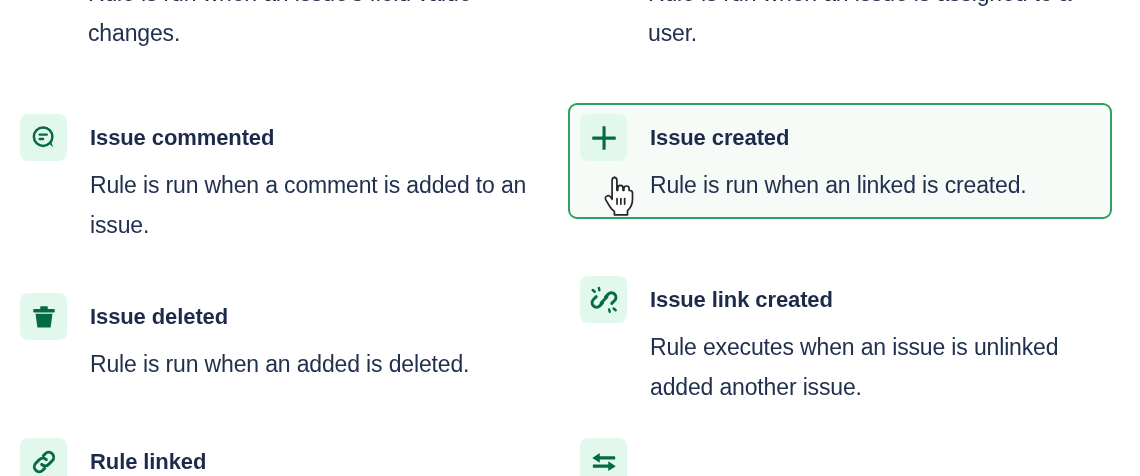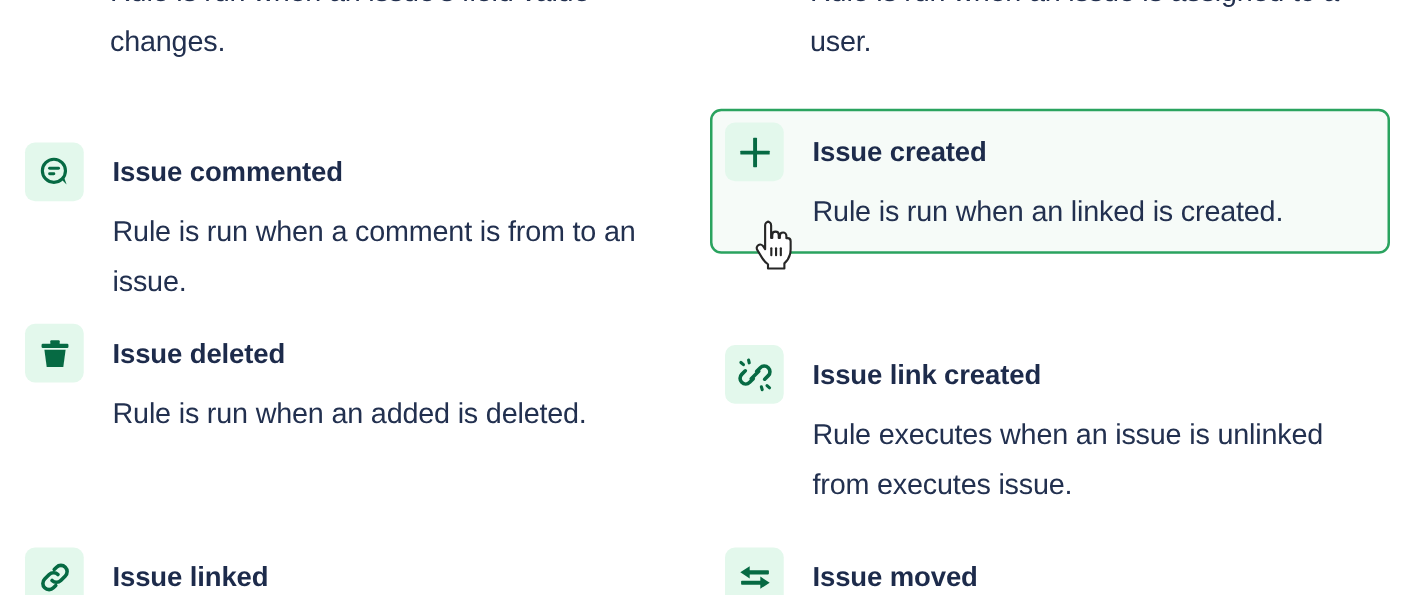--- a/index.html
+++ b/index.html
@@ -119,24 +119,24 @@
         <span class="icon-tile">
           <svg width="30" height="30" viewBox="0 0 24 24" aria-hidden="true">
             <circle cx="11.3" cy="10.9" r="7.4" fill="none" stroke="#066a43" stroke-width="2"></circle>
             <path d="M15.9 16.2 L19.4 19.6 L17.6 14.6 Z" fill="#066a43"></path>
             <rect x="7.6" y="8.3" width="7.6" height="1.9" rx="0.95" fill="#066a43"></rect>
             <rect x="7.6" y="11.8" width="4.6" height="1.9" rx="0.95" fill="#066a43"></rect>
           </svg>
         </span>
         <span class="entry-title">Issue commented</span>
       </div>
-      <p class="entry-desc">Rule is run when a comment is from to an issue.</p>
-    </div>
-
-    <div class="entry" style="top: 248px;">
+      <p class="entry-desc">Rule is run when a comment is added to an issue.</p>
+    </div>
+
+    <div class="entry" style="top: 282px;">
       <div class="entry-head">
         <span class="icon-tile">
           <svg width="30" height="30" viewBox="0 0 24 24" aria-hidden="true">
             <rect x="9" y="3.4" width="6" height="2.6" rx="0.6" fill="#066a43"></rect>
             <rect x="3.4" y="5.6" width="17.2" height="2.7" rx="0.8" fill="#066a43"></rect>
             <path d="M5.2 9.4 H18.8 L17.3 20.4 H6.7 Z" fill="#066a43"></path>
           </svg>
         </span>
         <span class="entry-title">Issue deleted</span>
       </div>
@@ -146,33 +146,33 @@
     <div class="entry" style="top: 427px;">
       <div class="entry-head">
         <span class="icon-tile">
           <svg width="30" height="30" viewBox="0 0 24 24" aria-hidden="true">
             <g fill="none" stroke="#066a43" stroke-width="2.3" stroke-linecap="round">
               <path d="M10.1 13.9 a3.9 3.9 0 0 0 5.6 0 l2.9 -2.9 a3.95 3.95 0 0 0 -5.6 -5.6 l-1.5 1.5"></path>
               <path d="M13.9 10.1 a3.9 3.9 0 0 0 -5.6 0 l-2.9 2.9 a3.95 3.95 0 0 0 5.6 5.6 l1.5 -1.5"></path>
             </g>
           </svg>
         </span>
-        <span class="entry-title">Issue linked</span>
+        <span class="entry-title">Rule linked</span>
       </div>
     </div>
 
   </div>
 
   <div class="column column-right">
 
     <div class="desc-only">
       <p class="entry-desc">Rule is run when an issue is assigned to a user.</p>
     </div>
 
-    <div class="entry selected" style="top: 87px;">
+    <div class="entry selected" style="top: 103px;">
       <div class="entry-head">
         <span class="icon-tile">
           <svg width="30" height="30" viewBox="0 0 24 24" aria-hidden="true">
             <rect x="10.8" y="2.6" width="2.5" height="18.8" rx="0.4" fill="#066a43"></rect>
             <rect x="2.6" y="10.8" width="18.8" height="2.5" rx="0.4" fill="#066a43"></rect>
           </svg>
         </span>
         <span class="entry-title">Issue created</span>
       </div>
       <p class="entry-desc">Rule is run when an linked is created.</p>
@@ -188,36 +188,35 @@
               <path d="M9.6 14.4 L14.4 9.6"></path>
               <path d="M4.6 5.4 L3.0 4.0" stroke-width="2"></path>
               <path d="M8.3 4.2 L7.9 2.4" stroke-width="2"></path>
               <path d="M16.1 19.6 L16.6 21.4" stroke-width="2"></path>
               <path d="M19.7 18.8 L21.3 20.2" stroke-width="2"></path>
             </g>
           </svg>
         </span>
         <span class="entry-title">Issue link created</span>
       </div>
-      <p class="entry-desc">Rule executes when an issue is unlinked from executes issue.</p>
+      <p class="entry-desc">Rule executes when an issue is unlinked added another issue.</p>
     </div>
 
     <div class="entry" style="top: 427px;">
       <div class="entry-head">
         <span class="icon-tile">
           <svg width="30" height="30" viewBox="0 0 24 24" aria-hidden="true">
             <g fill="#066a43">
               <rect x="7.5" y="7.4" width="13.4" height="2.6" rx="0.5"></rect>
               <path d="M2.6 8.7 L8.6 4.8 L8.6 12.6 Z"></path>
               <rect x="3.1" y="14.0" width="13.4" height="2.6" rx="0.5"></rect>
               <path d="M21.4 15.3 L15.4 11.4 L15.4 19.2 Z"></path>
             </g>
           </svg>
         </span>
-        <span class="entry-title">Issue moved</span>
       </div>
     </div>
 
   </div>
 
   <div class="cursor">
     <svg width="32" height="42" viewBox="0 0 32 42" aria-hidden="true">
       <path d="M11.0 2.4 c1.7 0 2.9 1.3 2.9 2.9 l0 10.0 l0.9 0 l0 -2.4 c0 -1.5 1.1 -2.6 2.6 -2.6 c1.5 0 2.6 1.1 2.6 2.6 l0 2.4 l0.9 0 l0 -1.7 c0 -1.5 1.1 -2.6 2.6 -2.6 c1.4 0 2.6 1.1 2.6 2.6 l0 1.9 l0.9 0 c1.4 0 2.5 1.1 2.5 2.5 l0 6.3 c0 4.6 -2.3 9.0 -5.0 11.4 l0 4.1 l-13.1 0 l0 -3.4 c-2.0 -1.4 -3.3 -2.8 -4.6 -4.9 l-4.0 -6.6 c-0.8 -1.3 -0.4 -3.0 0.9 -3.8 c1.3 -0.8 3.0 -0.4 3.8 0.8 l1.6 2.4 l0 -19.0 c0 -1.6 1.3 -2.9 2.9 -2.9 z" fill="#ffffff" stroke="#262626" stroke-width="1.7" stroke-linejoin="round"></path>
       <g fill="#262626">
         <rect x="13.2" y="22.8" width="1.7" height="7.2" rx="0.8"></rect>

